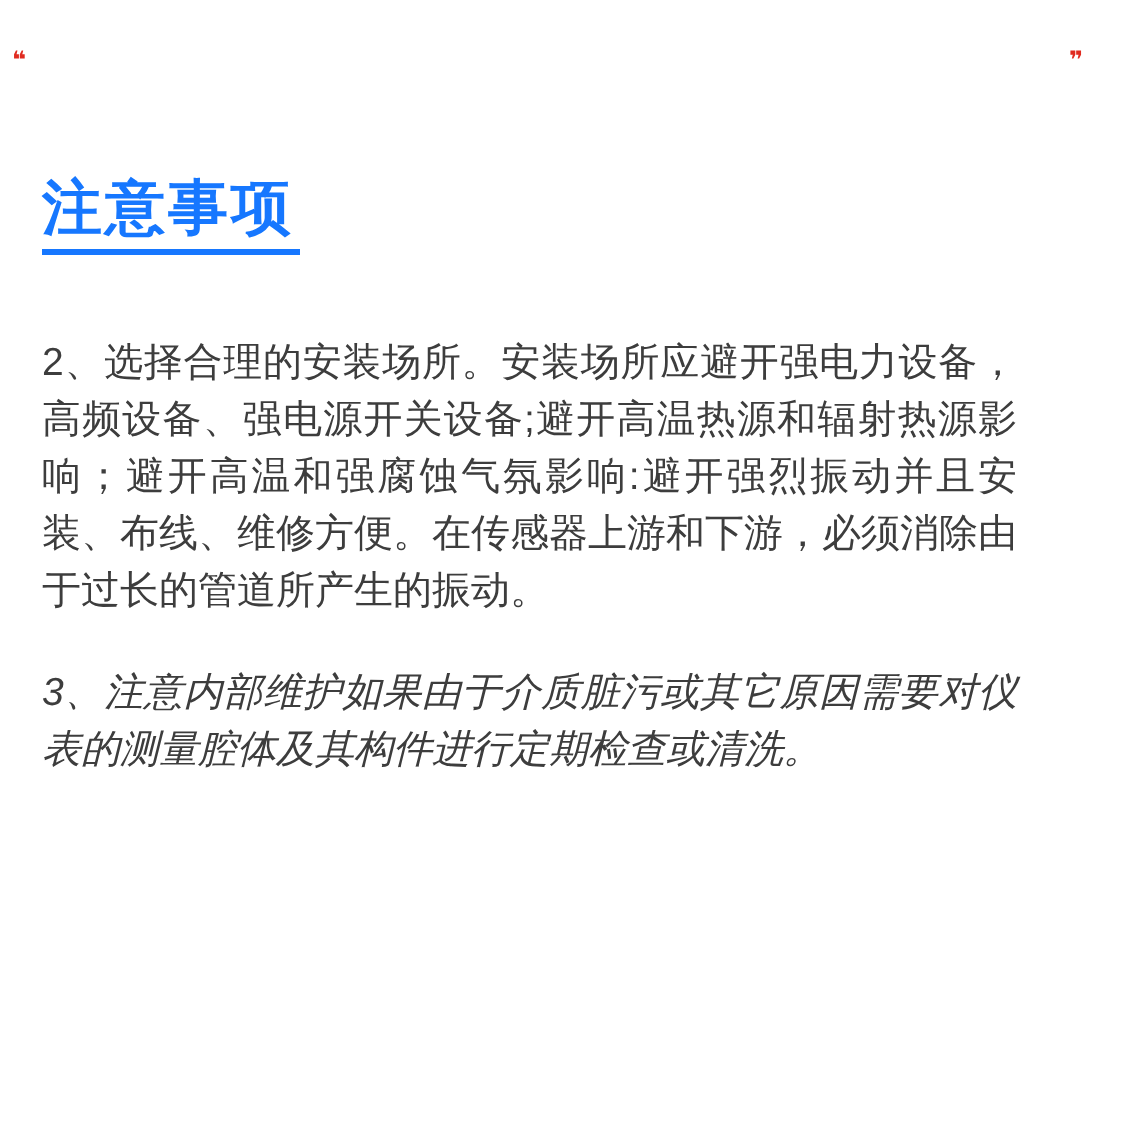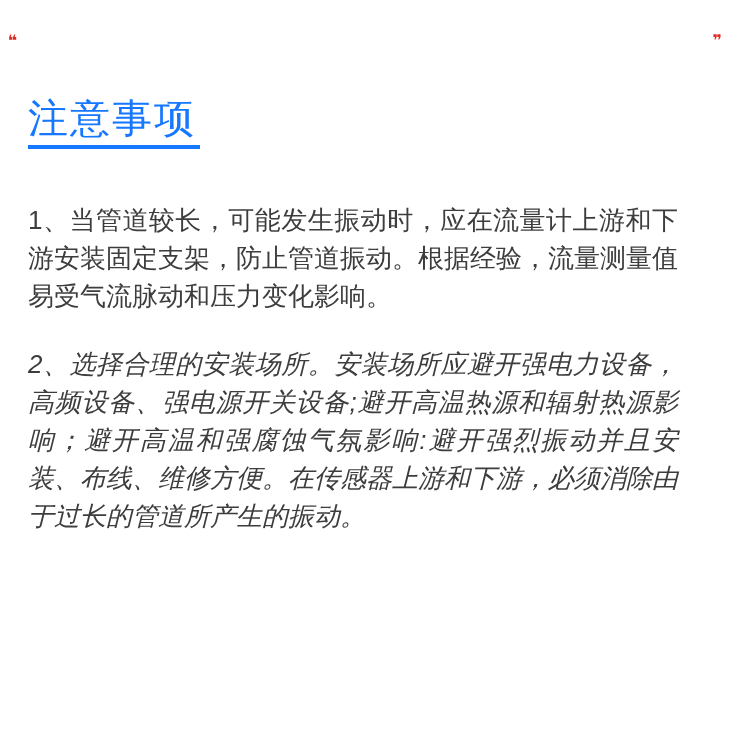--- a/index.html
+++ b/index.html
@@ -29,24 +29,25 @@
   .corner-ornament.right { right: 28px; }
   .content {
     position: absolute;
     top: 96px;
     left: 28px;
     width: 650px;
   }
   .page-title {
     font-size: 40px;
     line-height: 44px;
-    font-weight: 400;
+    font-weight: 700;
     letter-spacing: 2px;
     color: var(--accent, #1677ff);
     font-family: "Liberation Sans", "DejaVu Sans", sans-serif;
+    margin-top: 21px;
   }
   .title-underline {
     width: 172px;
     height: 4px;
     margin-top: 5px;
     background: var(--accent, #1677ff);
   }
   .paragraphs {
     margin-top: 52px;
     font-size: 26px;
@@ -67,18 +68,18 @@
 
   <span class="corner-ornament right">❞</span>
 
   <div class="content">
 
     <h1 class="page-title">注意事项</h1>
 
     <div class="title-underline"></div>
 
     <div class="paragraphs">
-      <p>1、当管道较长，可能发生振动时，应在流量计上游和下游安装固定支架，防止管道振动。根据经验，流量测量值易受气流脉动和压力变化影响。</p>
       <p>2、选择合理的安装场所。安装场所应避开强电力设备，高频设备、强电源开关设备;避开高温热源和辐射热源影响；避开高温和强腐蚀气氛影响:避开强烈振动并且安装、布线、维修方便。在传感器上游和下游，必须消除由于过长的管道所产生的振动。</p>
+      <p>3、注意内部维护如果由于介质脏污或其它原因需要对仪表的测量腔体及其构件进行定期检查或清洗。</p>
     </div>
 
   </div>
 </div>
 
 </body></html>

